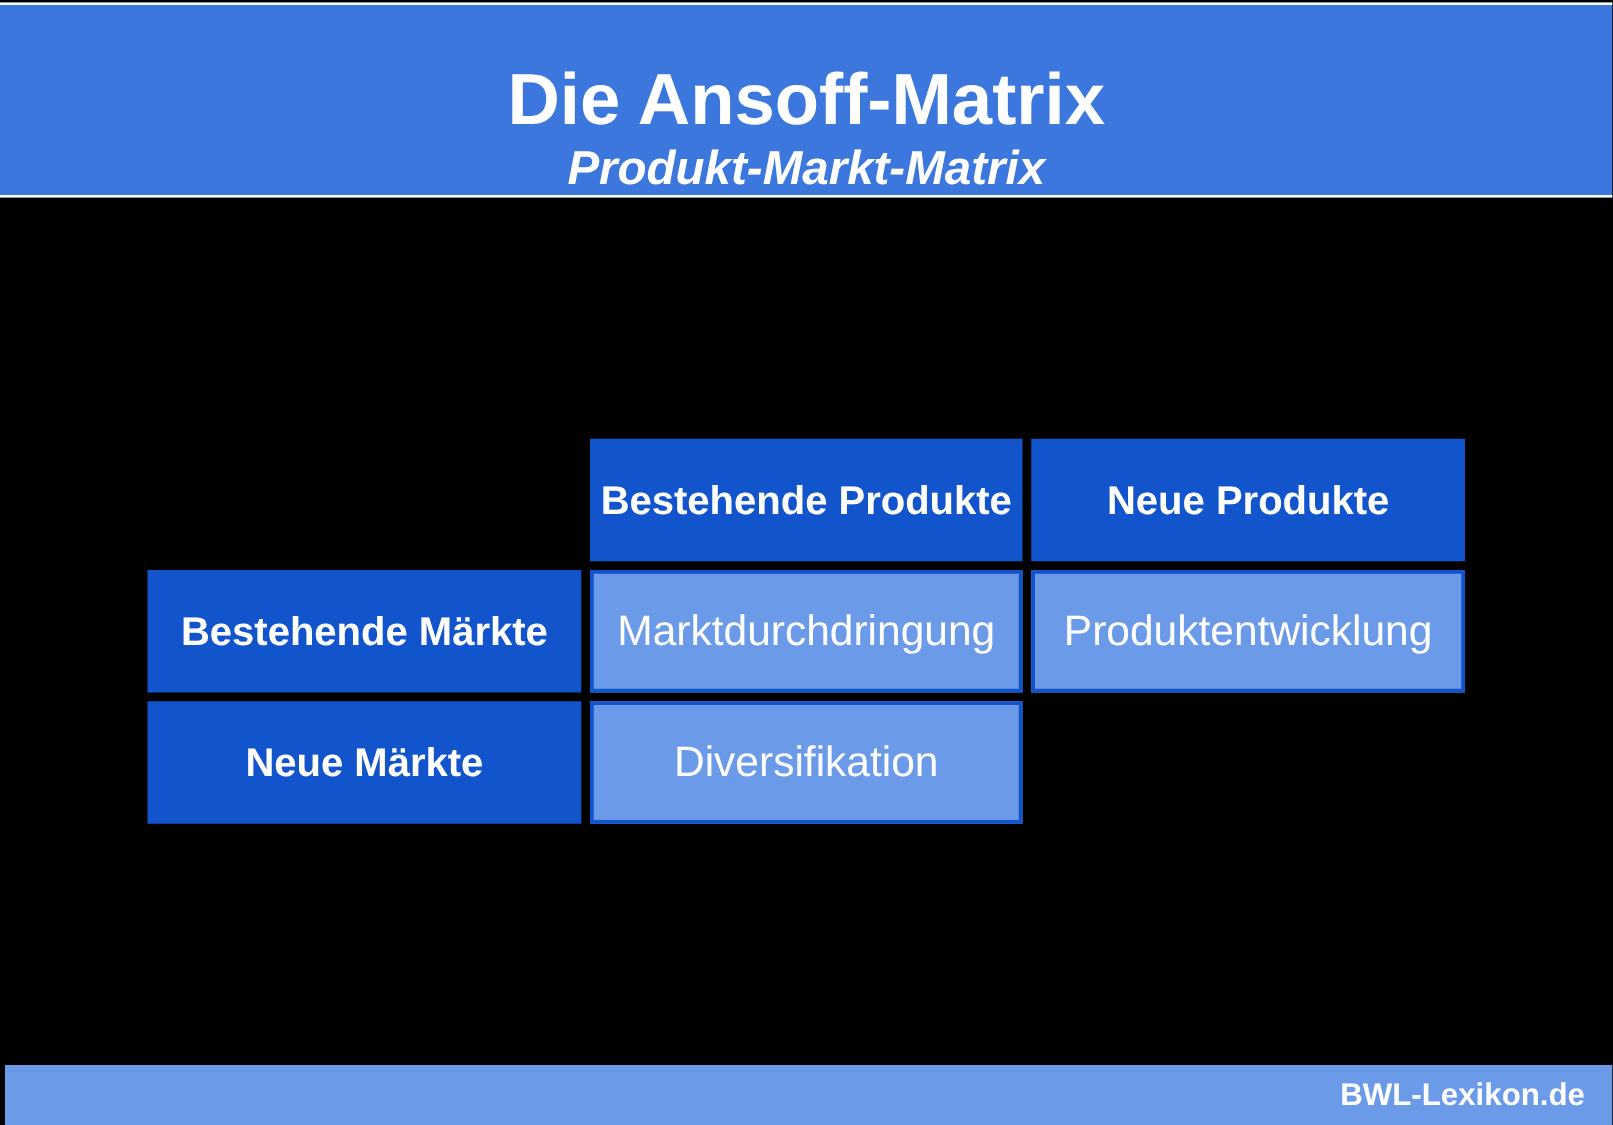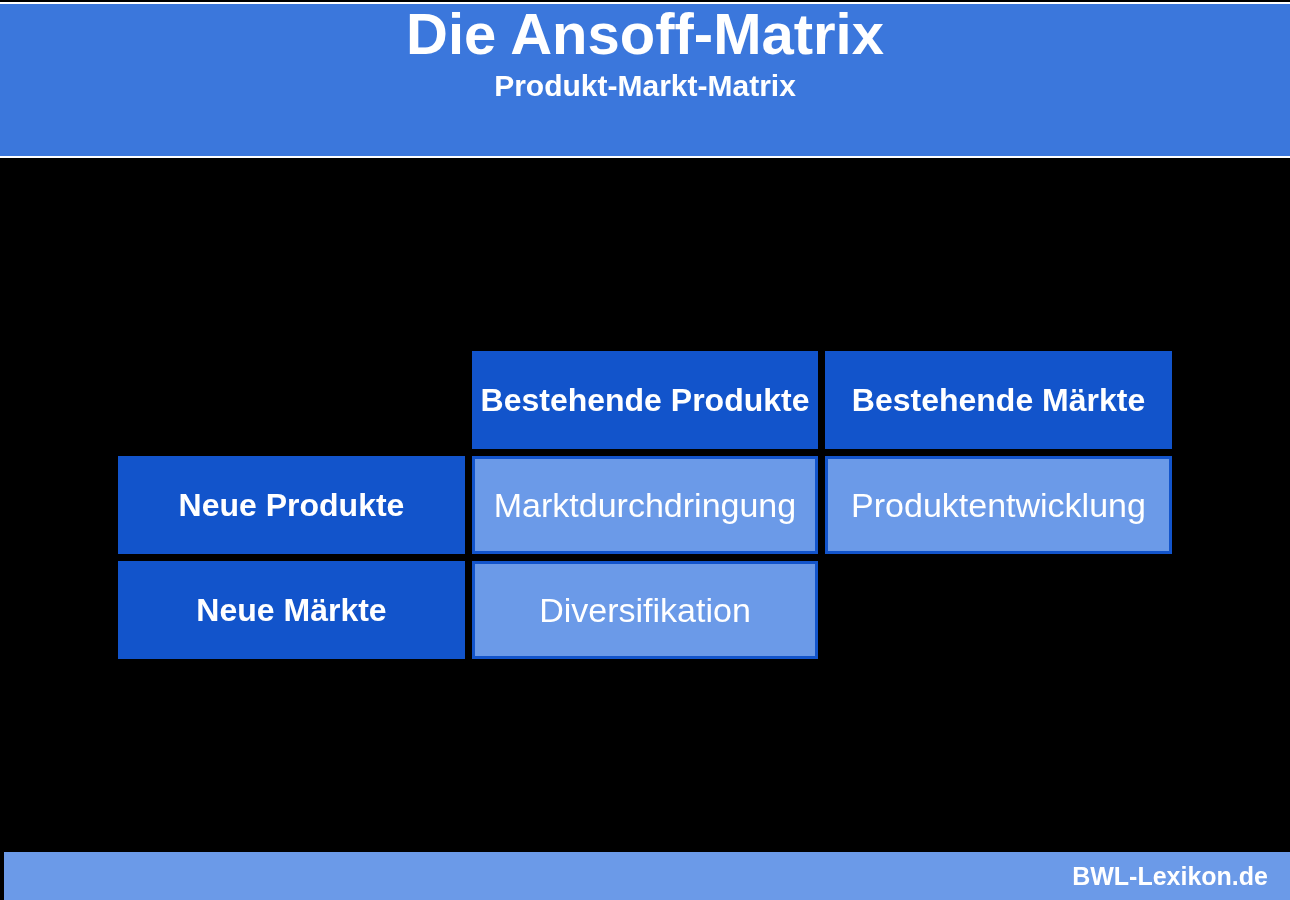--- a/index.html
+++ b/index.html
@@ -19,35 +19,36 @@
   }
 
   
   .top-line { height: 2px; background: var(--background); }
   .header {
     height: 156px;
     background: var(--header-blue);
     border-top: 2px solid var(--text);
     border-bottom: 2px solid var(--text);
     display: flex; flex-direction: column;
-    align-items: center; justify-content: flex-start;
+    align-items: center; justify-content: flex-end;
     gap: 5px;
   }
   .header .title {
     color: var(--text);
     font-size: 58px;
     font-weight: bold;
     letter-spacing: 0px;
     line-height: 1.05;
   }
   .header .subtitle {
     color: var(--text);
-    font-size: 30px;
+    font-size: 38px;
     font-weight: bold;
     line-height: 1.05;
+    font-style: italic;
   }
 
   
   .matrix {
     position: absolute;
     left: 118px; top: 351px;
     display: grid;
     grid-template-columns: 347px 346px 347px;
     grid-template-rows: 98px 98px 98px;
     gap: 7px;
@@ -96,23 +97,23 @@
 <div class="top-line"></div>
 
 <div class="header">
   <div class="title">Die Ansoff-Matrix</div>
   <div class="subtitle">Produkt-Markt-Matrix</div>
 </div>
 
 <div class="matrix">
   <div class="cell spacer"></div>
   <div class="cell head">Bestehende Produkte</div>
+  <div class="cell head">Neue Produkte</div>
+
   <div class="cell head">Bestehende Märkte</div>
-
-  <div class="cell head">Neue Produkte</div>
   <div class="cell data">Marktdurchdringung</div>
   <div class="cell data">Produktentwicklung</div>
 
   <div class="cell head">Neue Märkte</div>
   <div class="cell data">Diversifikation</div>
 </div>
 
 <div class="footer">
   <div class="brand">BWL-Lexikon.de</div>
 </div>

